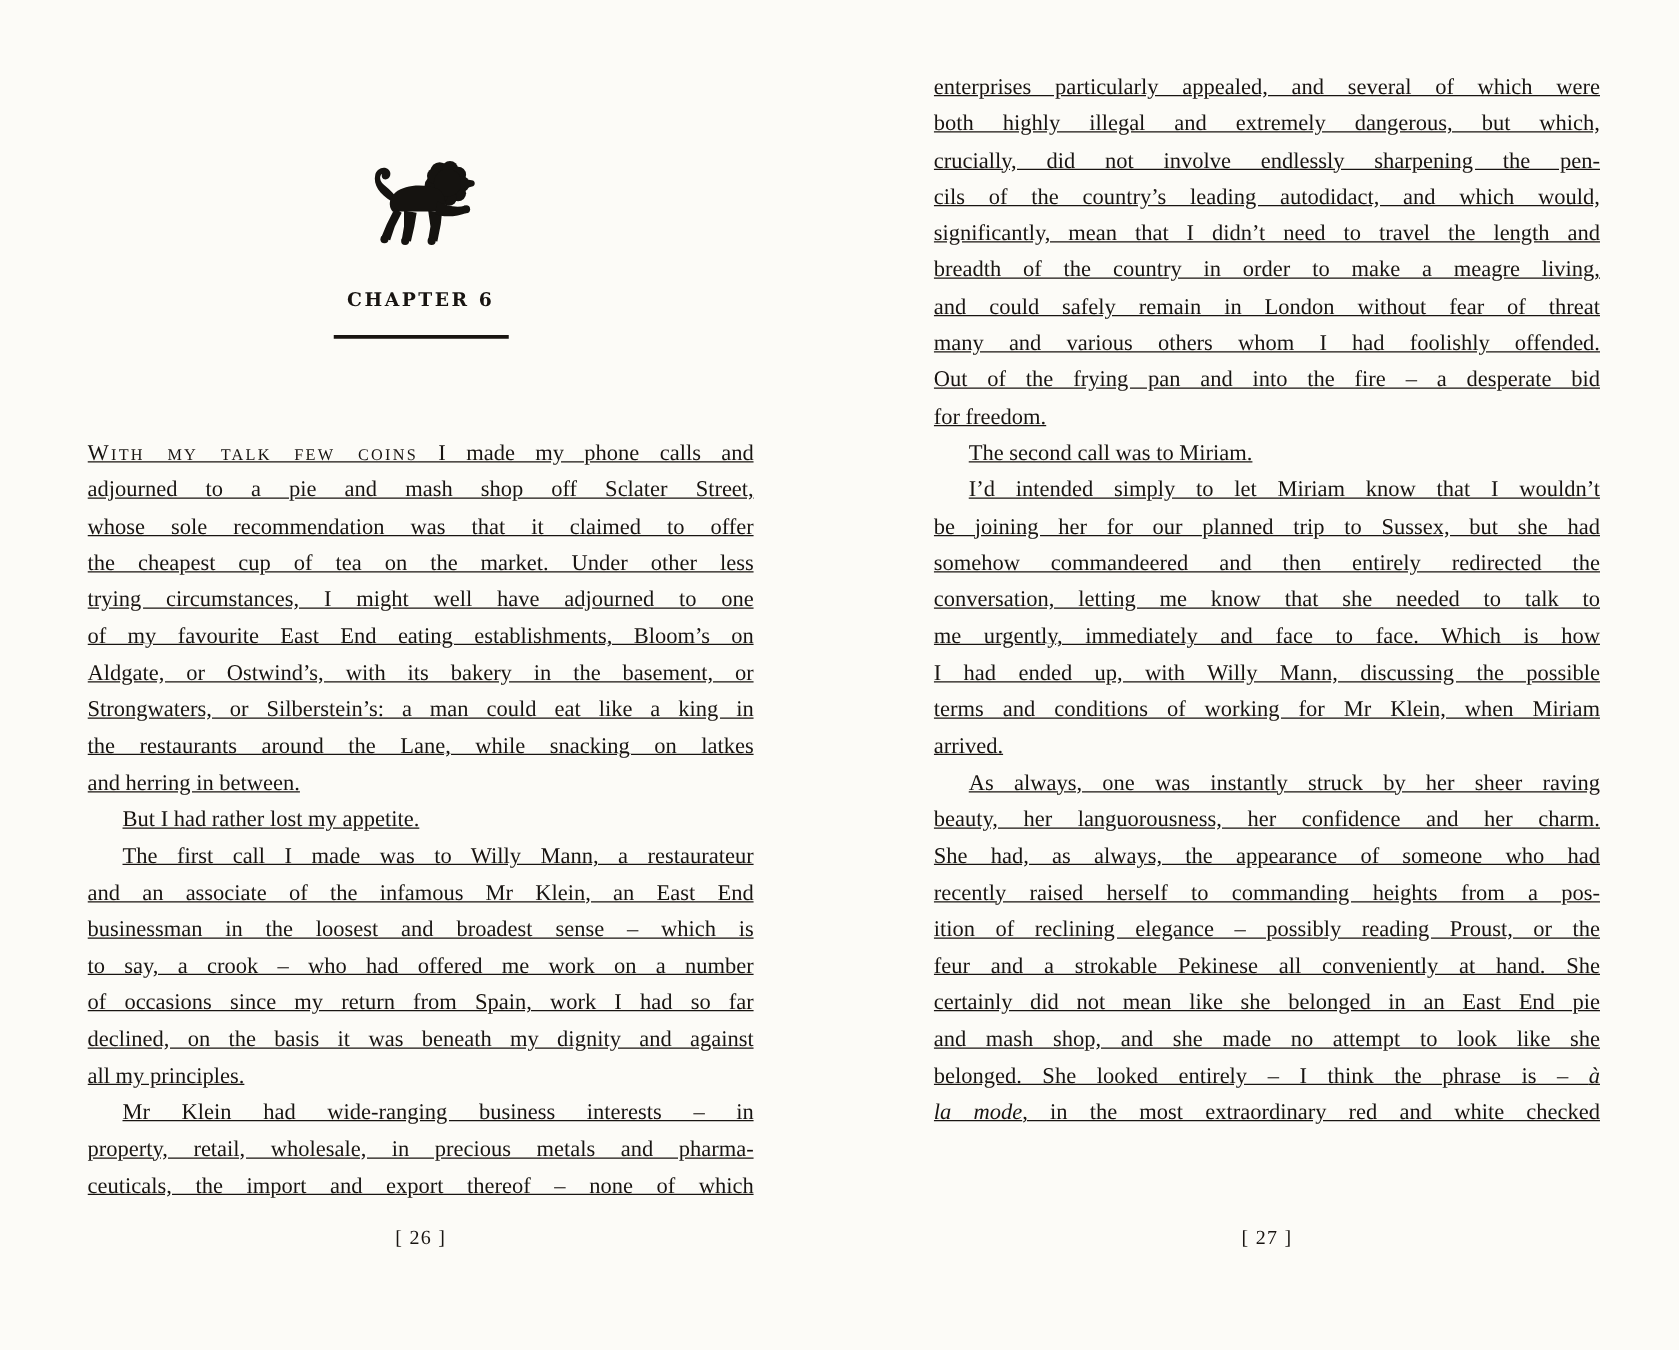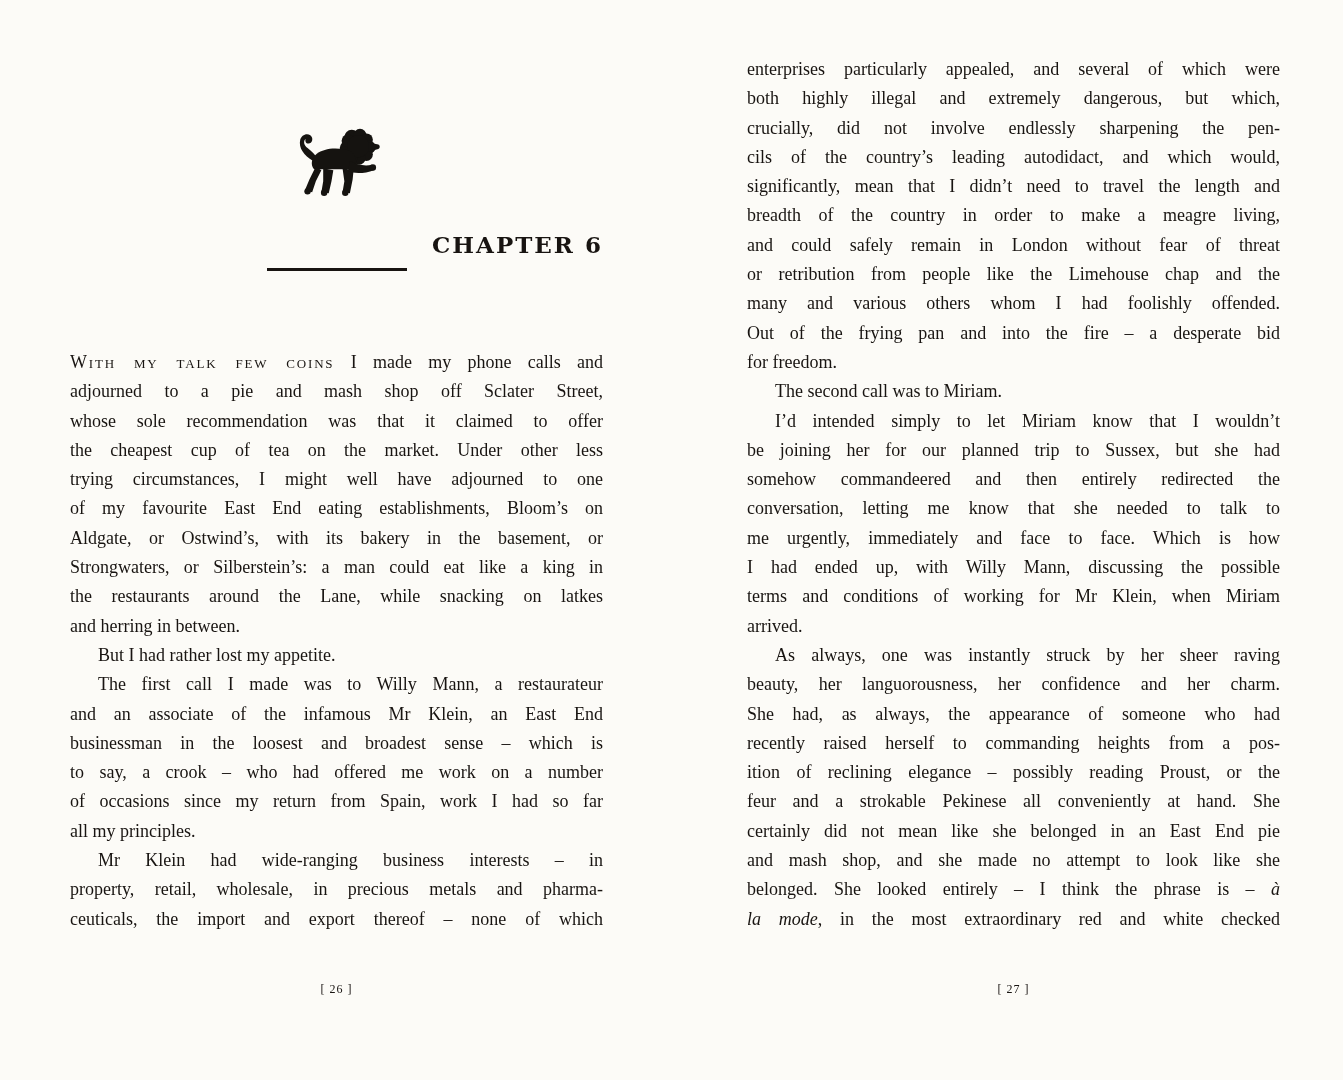--- a/index.html
+++ b/index.html
@@ -10,47 +10,47 @@
   }
   .spread{position:relative;width:1343px;height:1080px;color:#181411;}
   .page{position:absolute;top:0;height:100%;}
   .page-left{left:70px;width:533px;}
   .page-right{left:747px;width:533px;}
 
   .ornament{position:absolute;top:124px;left:50%;transform:translateX(-50%);line-height:0;}
 
   .chapter-title{
     position:absolute;top:231px;left:0;width:100%;margin:0;
-    text-align:right;font-size:23px;font-weight:700;letter-spacing:2px;
+    text-align:center;font-size:15px;font-weight:700;letter-spacing:2px;
     font-family:"DejaVu Serif","Liberation Serif",serif;
   }
   .title-rule{
     position:absolute;top:268px;left:50%;transform:translateX(-50%);
     width:140px;height:3px;background:#181411;
   }
 
   .bodyblock{
     position:absolute;left:0;width:100%;
-    font-size:18px;line-height:29.3px;
+    font-size:18px;line-height:29.3px;text-decoration:underline;
   }
   #left-body{top:348px;}
   #right-body{top:55px;}
 
   .line{
     height:29.3px;overflow:hidden;
     text-align:justify;text-align-last:justify;
   }
   .line.end{text-align-last:left;}
   .line.indent{text-indent:28px;}
   .sc{font-variant-caps:small-caps;letter-spacing:0.10em;}
   em{font-style:italic;}
 
   .folio{
     position:absolute;top:982px;left:0;width:100%;
-    text-align:center;font-size:12px;letter-spacing:1px;
+    text-align:center;font-size:16px;letter-spacing:1px;
   }
 </style>
 </head>
 <body>
 
 <div class="spread">
 
   <section class="page page-left">
 
     <div class="ornament">
@@ -94,39 +94,39 @@
         <div class="line"><span>Aldgate, or Ostwind’s, with its bakery in the basement, or</span></div>
         <div class="line"><span>Strongwaters, or Silberstein’s: a man could eat like a king in</span></div>
         <div class="line"><span>the restaurants around the Lane, while snacking on latkes</span></div>
         <div class="line end"><span>and herring in between.</span></div>
         <div class="line indent end"><span>But I had rather lost my appetite.</span></div>
         <div class="line indent"><span>The first call I made was to Willy Mann, a restaurateur</span></div>
         <div class="line"><span>and an associate of the infamous Mr Klein, an East End</span></div>
         <div class="line"><span>businessman in the loosest and broadest sense – which is</span></div>
         <div class="line"><span>to say, a crook – who had offered me work on a number</span></div>
         <div class="line"><span>of occasions since my return from Spain, work I had so far</span></div>
+        <div class="line"><span>declined, on the basis it was beneath my dignity and against</span></div>
         <div class="line end"><span>all my principles.</span></div>
         <div class="line indent"><span>Mr Klein had wide-ranging business interests – in</span></div>
         <div class="line"><span>property, retail, wholesale, in precious metals and pharma-</span></div>
         <div class="line"><span>ceuticals, the import and export thereof – none of which</span></div>
       </div>
 
     <div class="folio">[ 26 ]</div>
   </section>
 
   <section class="page page-right">
     <div class="bodyblock" id="right-body">
         <div class="line"><span>enterprises particularly appealed, and several of which were</span></div>
         <div class="line"><span>both highly illegal and extremely dangerous, but which,</span></div>
         <div class="line"><span>crucially, did not involve endlessly sharpening the pen-</span></div>
         <div class="line"><span>cils of the country’s leading autodidact, and which would,</span></div>
         <div class="line"><span>significantly, mean that I didn’t need to travel the length and</span></div>
         <div class="line"><span>breadth of the country in order to make a meagre living,</span></div>
         <div class="line"><span>and could safely remain in London without fear of threat</span></div>
-        <div class="line"><span>or retribution from people like the Limehouse chap and the</span></div>
         <div class="line"><span>many and various others whom I had foolishly offended.</span></div>
         <div class="line"><span>Out of the frying pan and into the fire – a desperate bid</span></div>
         <div class="line end"><span>for freedom.</span></div>
         <div class="line indent end"><span>The second call was to Miriam.</span></div>
         <div class="line indent"><span>I’d intended simply to let Miriam know that I wouldn’t</span></div>
         <div class="line"><span>be joining her for our planned trip to Sussex, but she had</span></div>
         <div class="line"><span>somehow commandeered and then entirely redirected the</span></div>
         <div class="line"><span>conversation, letting me know that she needed to talk to</span></div>
         <div class="line"><span>me urgently, immediately and face to face. Which is how</span></div>
         <div class="line"><span>I had ended up, with Willy Mann, discussing the possible</span></div>

